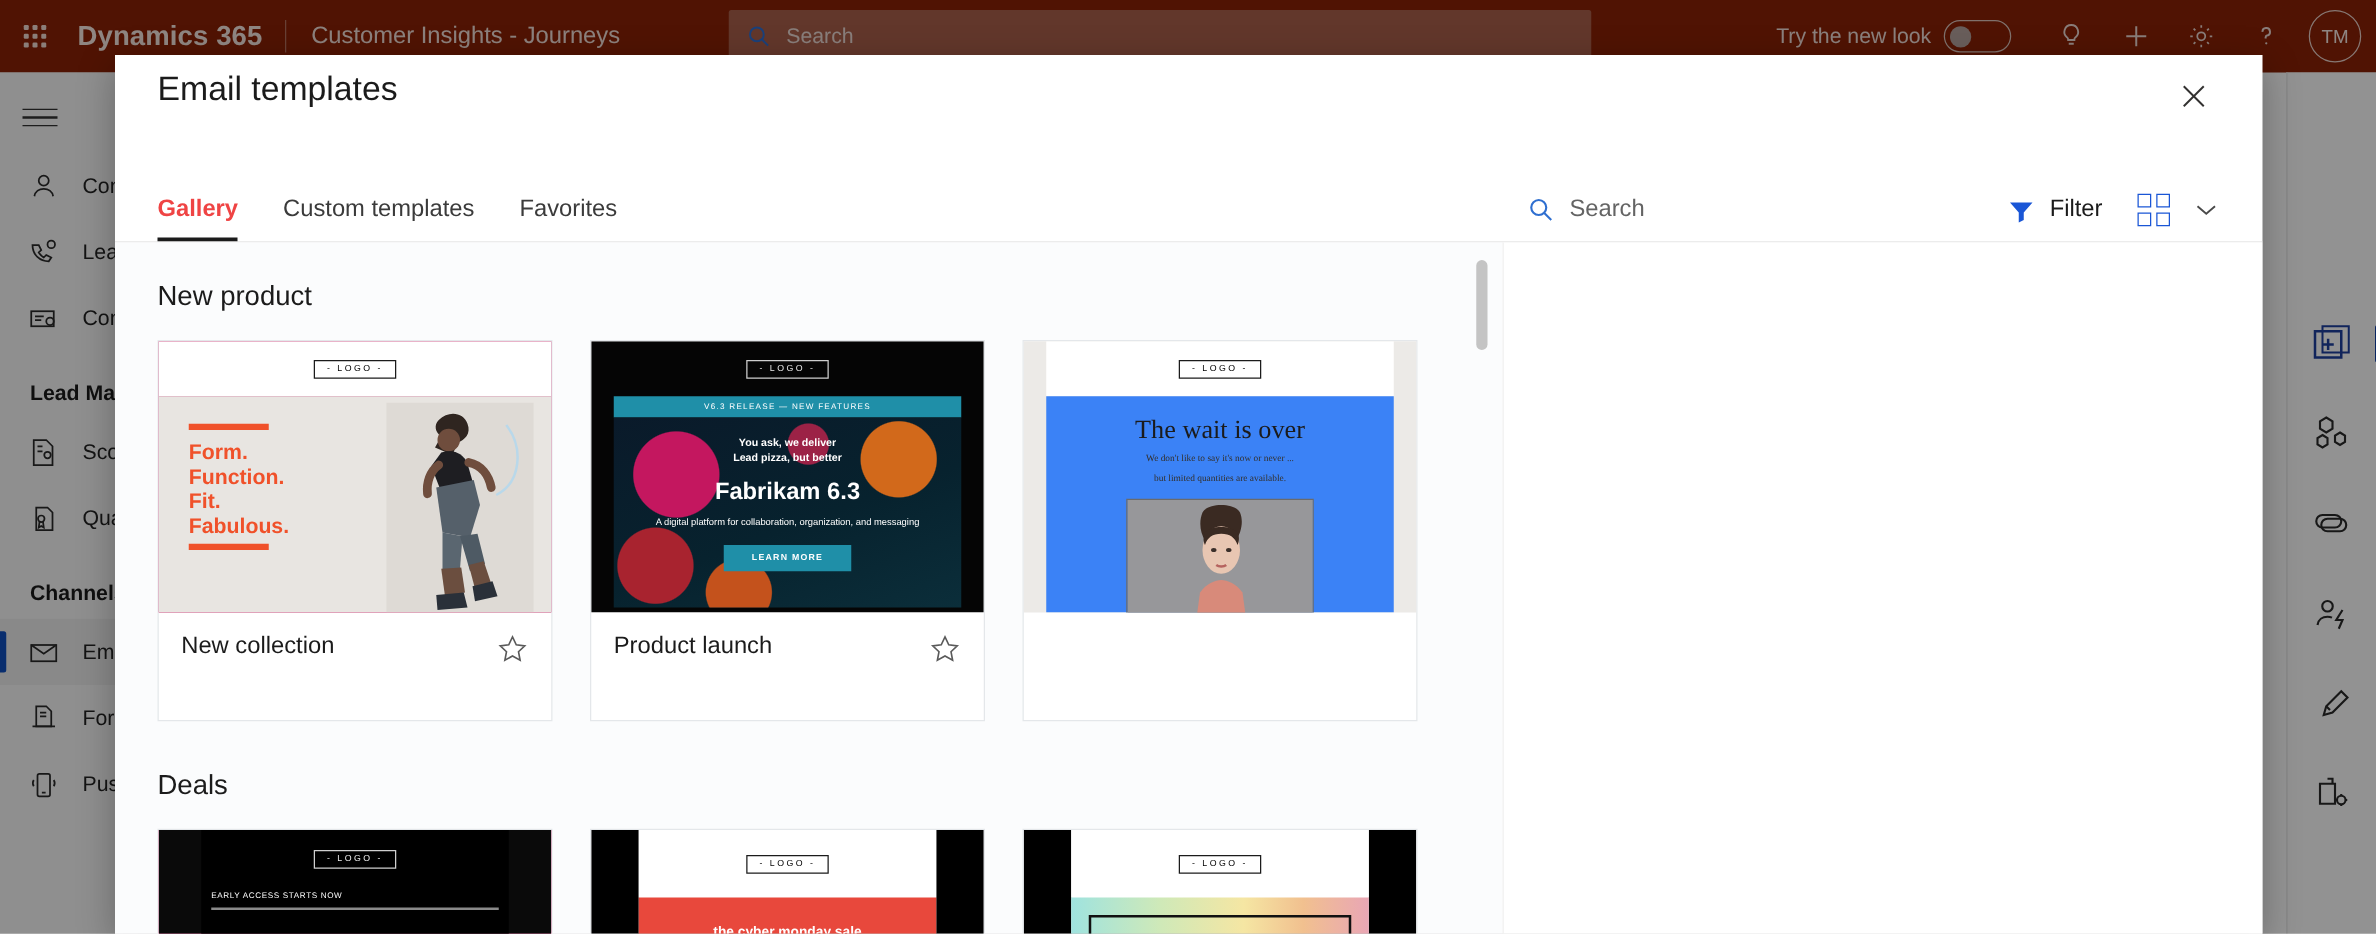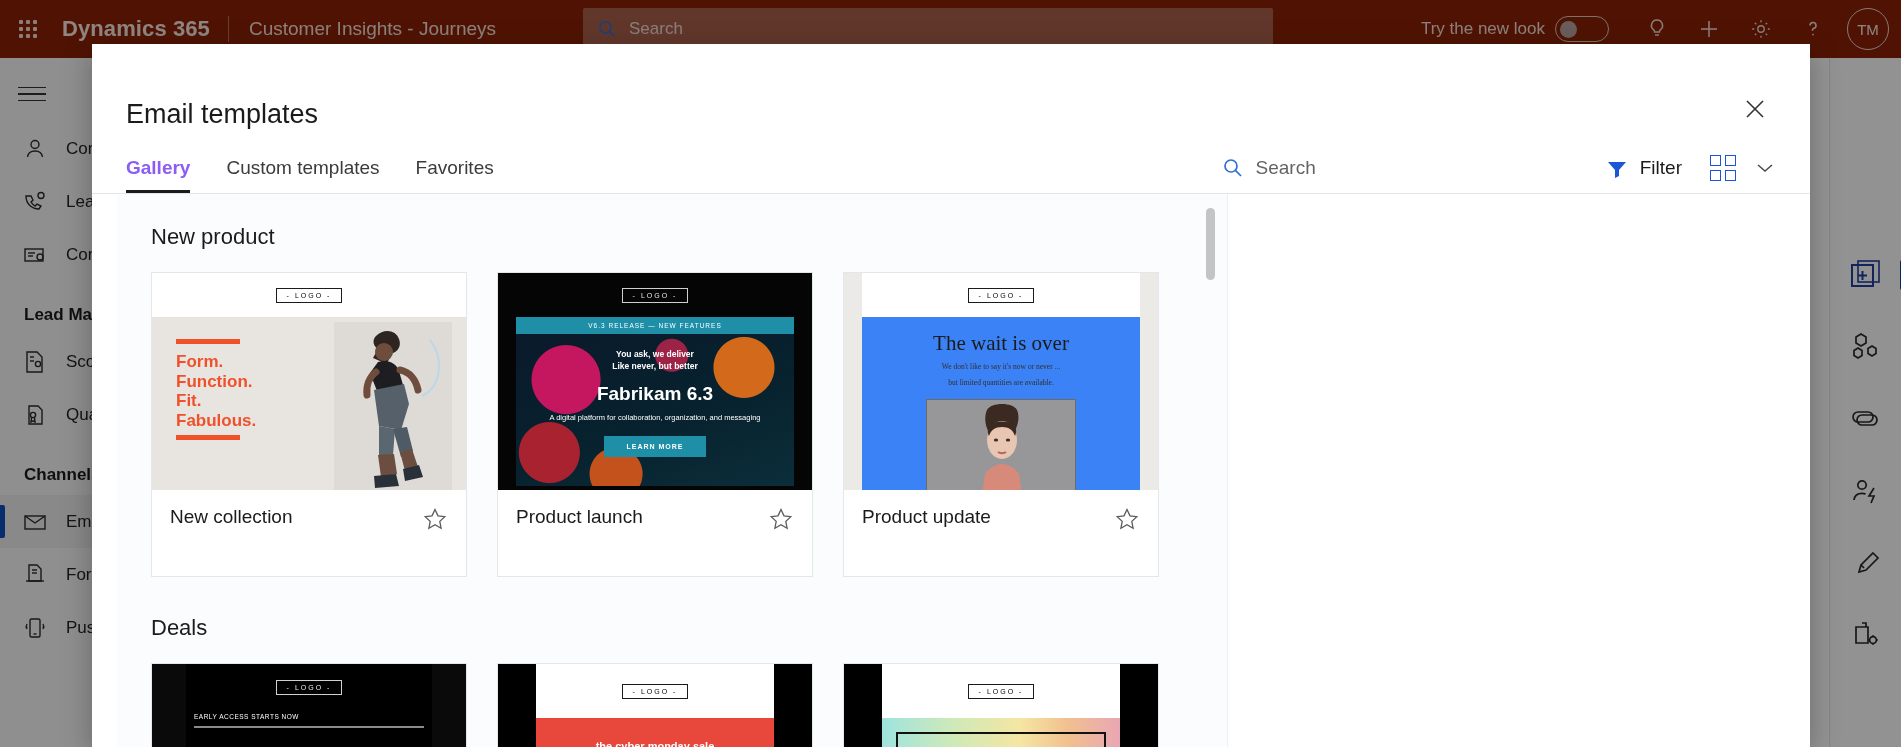--- a/index.html
+++ b/index.html
@@ -116,57 +116,57 @@
   
   .overlay { position: absolute; inset: 0; background: rgba(0,0,0,.42); }
 
   
   .modal {
     position: absolute; left: 92px; top: 44px; width: 1718px; height: 703px;
     background: #ffffff; box-shadow: 0 8px 28px rgba(0,0,0,.28);
     display: flex; flex-direction: column; overflow: hidden;
   }
   .modal-head {
-    height: 86px; display: flex; align-items: flex-end; padding: 12px 34px 0 34px; flex: 0 0 86px;
+    height: 86px; display: flex; align-items: flex-start; padding: 12px 34px 0 34px; flex: 0 0 86px;
   }
   .modal-title { font-size: 27px; color: #1b1b1b; font-weight: 400; }
   .modal-close {
     margin-left: auto; width: 42px; height: 42px; display: flex; align-items: center; justify-content: center;
     cursor: pointer; color: #323130;
   }
 
   .modal-bar {
     height: 64px; flex: 0 0 64px; display: flex; align-items: flex-end;
     border-bottom: 1px solid #e6e6e6; padding: 0 34px;
   }
   .tabs { display: flex; gap: 0; }
   .tab {
     font-size: 19px; color: #3b3b3b; padding: 0 18px 14px 18px; cursor: pointer;
     position: relative; white-space: nowrap;
   }
   .tab:first-child { padding-left: 0; }
-  .tab.active { color: #8b5cf6; font-weight: 700; }
+  .tab.active { color: #ef4444; font-weight: 700; }
   .tab.active::after {
     content: ""; position: absolute; left: 0; right: 18px; bottom: 0; height: 3px; background: #1b1b1b;
   }
   .tab.active:first-child::after { left: 0; right: 18px; }
 
   .bar-right { margin-left: auto; display: flex; align-items: center; gap: 0; padding-bottom: 12px; }
   .srch { display: flex; align-items: center; gap: 12px; margin-right: 290px; cursor: text; }
   .srch span { color: #646464; font-size: 19px; }
   .filter-btn { display: flex; align-items: flex-end; gap: 12px; cursor: pointer; margin-right: 28px; }
   .filter-btn span { font-size: 19px; color: #1b1b1b; }
   .gridview { display: flex; align-items: center; gap: 18px; cursor: pointer; }
   .grid-ico { display: grid; grid-template-columns: repeat(2, 11px); gap: 4px; }
   .grid-ico i { width: 11px; height: 11px; border: 1.6px solid #1a56d6; display: block; }
 
   .modal-body { flex: 1; display: flex; min-height: 0; }
   .gallery {
     width: 1110px; position: relative; overflow: hidden;
-    background: #fbfcfd; padding: 0 0 0 0; margin-left: 25px;
+    background: #fbfcfd; padding: 0 0 0 0;
   }
   .gallery-inner { padding: 30px 0 0 34px; }
   .sec-title { font-size: 22px; color: #1b1b1b; margin-bottom: 22px; }
   .cards { display: flex; gap: 30px; }
   .card {
     width: 316px; height: 305px; background: #ffffff;
     border: 1px solid #e4e7ea; display: flex; flex-direction: column;
     cursor: pointer;
   }
   .thumb { height: 217px; overflow: hidden; position: relative; background: #be185d; }
@@ -551,21 +551,21 @@
           <div class="card">
             <div class="thumb">
               <div class="tn2-wrap">
                 <div style="height:44px;display:flex;align-items:center;justify-content:center;">
                   <span class="tn-logo" style="border-color:#cfcfcf;color:#e8e8e8;">- LOGO -</span>
                 </div>
                 <div style="margin:0 18px;">
                   <div class="tn2-band">V6.3 RELEASE — NEW FEATURES</div>
                   <div class="tn2-hero">
                     <div class="tn2-l1">You ask, we deliver</div>
-                    <div class="tn2-l1">Like never, but better</div>
+                    <div class="tn2-l1">Lead pizza, but better</div>
                     <div class="tn2-big">Fabrikam 6.3</div>
                     <div class="tn2-sub">A digital platform for collaboration, organization, and messaging</div>
                     <div class="tn2-cta">LEARN MORE</div>
                   </div>
                 </div>
               </div>
             </div>
             <div class="card-foot">
               <span class="card-name">Product launch</span>
               <svg class="star" viewBox="0 0 26 26" fill="none" stroke="#5a5a5a" stroke-width="1.3">
@@ -592,26 +592,20 @@
                       <path d="M62 26c5-6 21-6 26 0 2 4 1 8 0 10-2-6-6-9-13-9s-11 3-13 9c-1-2-2-6 0-10z" fill="#3a2a22"></path>
                       <ellipse cx="69" cy="40" rx="2.2" ry="1.6" fill="#3b2f2a"></ellipse>
                       <ellipse cx="81" cy="40" rx="2.2" ry="1.6" fill="#3b2f2a"></ellipse>
                       <path d="M71 52c2 1.6 6 1.6 8 0" fill="none" stroke="#b5635f" stroke-width="2"></path>
                       <path d="M58 74c5-7 12-10 17-10s12 3 17 10l3 22H55z" fill="#d88a7a"></path>
                     </svg>
                   </div>
                 </div>
               </div>
             </div>
-            <div class="card-foot">
-              <span class="card-name">Product update</span>
-              <svg class="star" viewBox="0 0 26 26" fill="none" stroke="#5a5a5a" stroke-width="1.3">
-                <path d="M13 3.5l3 6.3 6.8.9-5 4.7 1.3 6.8-6.1-3.4-6.1 3.4 1.3-6.8-5-4.7 6.8-.9z"></path>
-              </svg>
-            </div>
           </div>
         </div>
 
         <div class="sec-title" style="margin-top:38px;">Deals</div>
         <div class="cards">
 
           <div class="card" style="height:120px;">
             <div class="thumb" style="height:120px;">
               <div class="tn4">
                 <div class="tn4-inner">

